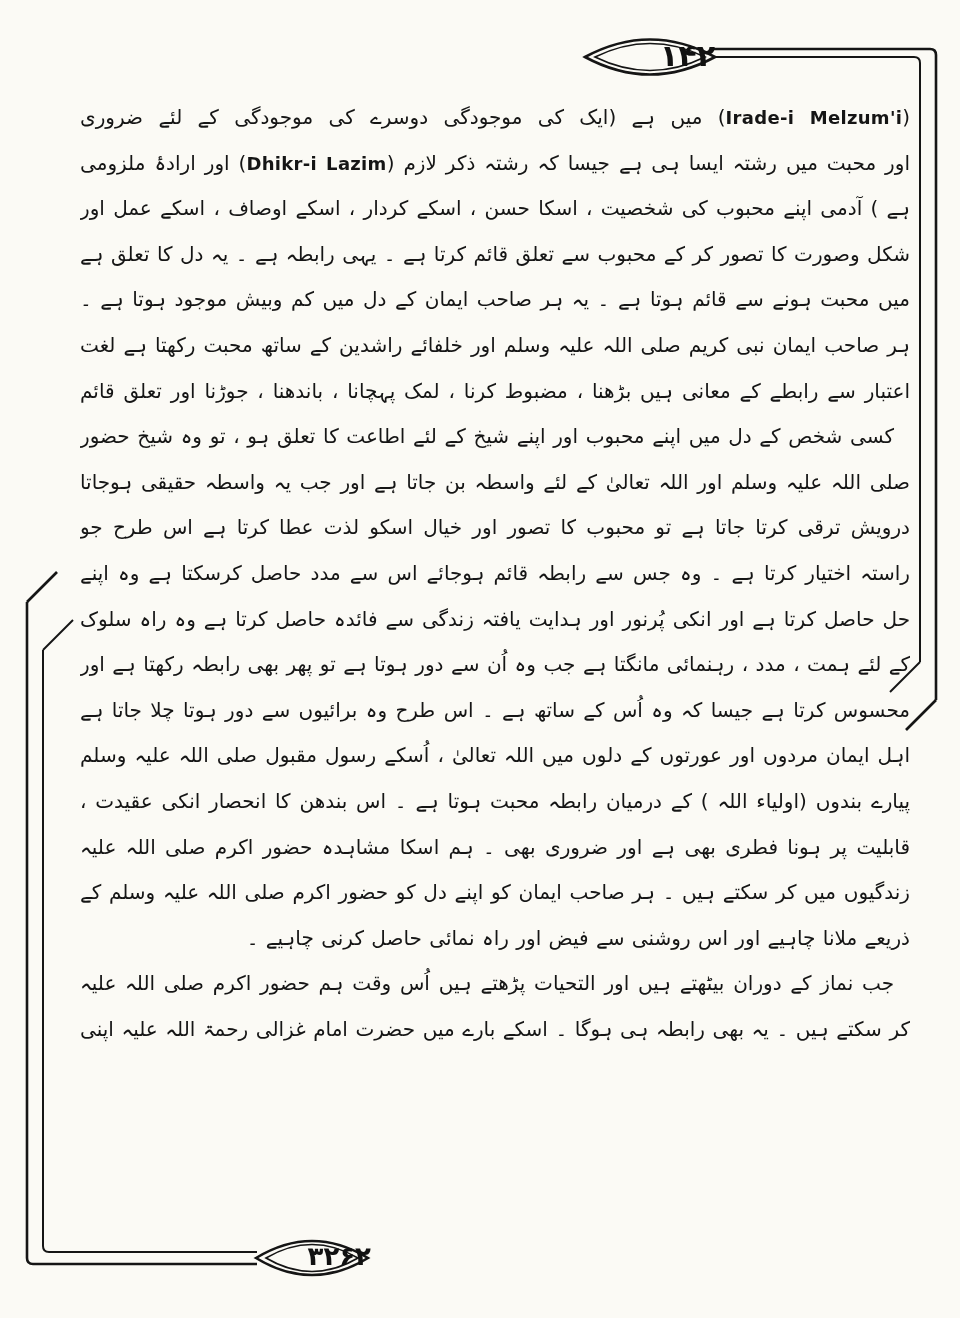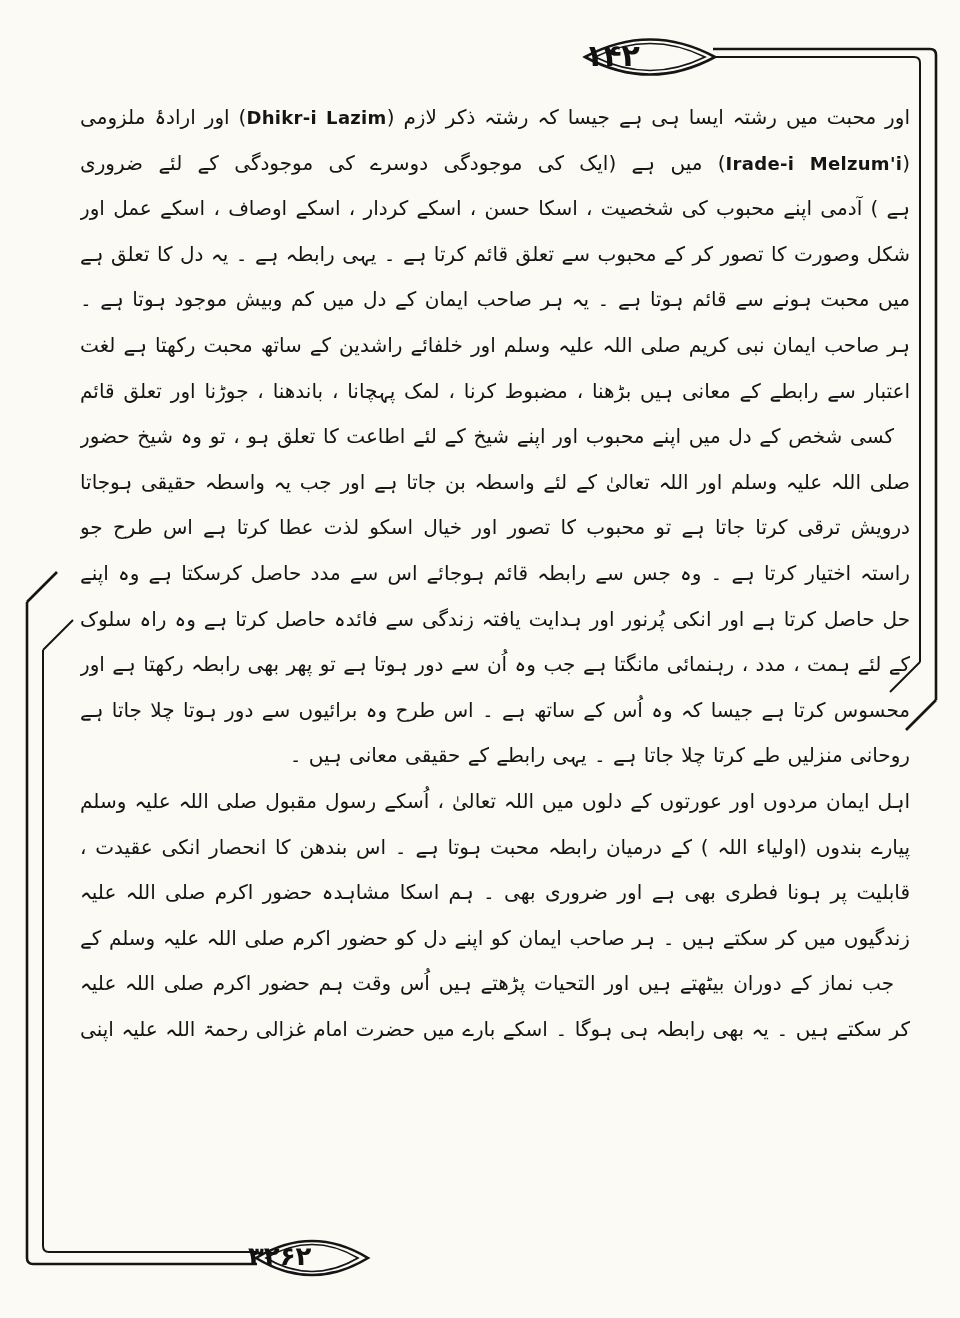--- a/index.html
+++ b/index.html
@@ -3,25 +3,25 @@
 <meta charset="utf-8">
 <style>
   html,body{margin:0;padding:0;background:#888;}
   .page{
     position:relative;width:960px;height:1318px;margin:0 auto;
     background:#fbfaf5;
     font-family:"DejaVu Sans",sans-serif;color:#151515;overflow:hidden;
   }
   .deco{position:absolute;left:0;top:0;width:960px;height:1318px;pointer-events:none;}
   .pagenum{
-    position:absolute;font-weight:bold;text-align:left;
+    position:absolute;font-weight:bold;text-align:right;
     font-family:"DejaVu Sans",sans-serif;color:#111;direction:rtl;
   }
   .pagenum.top{left:585px;top:38px;width:130px;font-size:30px;}
-  .pagenum.bottom{left:248px;top:1241px;width:112px;font-size:26px;}
+  .pagenum.bottom{left:259px;top:1241px;width:112px;font-size:26px;}
   .text-block{
     position:absolute;top:95px;right:50px;left:80px;bottom:0;
     direction:rtl;unicode-bidi:embed;
   }
   .line{
     height:45.6px;line-height:45.6px;font-size:20px;
     overflow:hidden;
     text-align:justify;text-align-last:justify;
     word-spacing:1px;
   }
@@ -50,36 +50,36 @@
     <path d="M43,650 L73,620" fill="none" stroke="#151515" stroke-width="2"></path>
 
     <path d="M256,1258 Q312,1224 368,1258 Q312,1292 256,1258 Z" fill="none" stroke="#151515" stroke-width="2.6"></path>
     <path d="M266,1258 Q312,1231 358,1258 Q312,1285 266,1258 Z" fill="none" stroke="#151515" stroke-width="1.7"></path>
   </svg>
 
   <div class="pagenum top">۱۴۲</div>
   <div class="pagenum bottom">۳۲۶۲</div>
 
   <div class="text-block">
+    <div class="line">‎(<span class="latin">Irade-i Melzum'i</span>)‎ میں ہے (ایک کی موجودگی دوسرے کی موجودگی کے لئے ضروری</div>
     <div class="line">اور محبت میں رشتہ ایسا ہی ہے جیسا کہ رشتہ ذکر لازم ‎(<span class="latin">Dhikr-i Lazim</span>)‎ اور ارادۂ ملزومی</div>
-    <div class="line">‎(<span class="latin">Irade-i Melzum'i</span>)‎ میں ہے (ایک کی موجودگی دوسرے کی موجودگی کے لئے ضروری</div>
     <div class="line">ہے ) آدمی اپنے محبوب کی شخصیت ، اسکا حسن ، اسکے کردار ، اسکے اوصاف ، اسکے عمل اور اسکی ظاہری</div>
     <div class="line">شکل وصورت کا تصور کر کے محبوب سے تعلق قائم کرتا ہے ۔ یہی رابطہ ہے ۔ یہ دل کا تعلق ہے جو کہ دل</div>
     <div class="line">میں محبت ہونے سے قائم ہوتا ہے ۔ یہ ہر صاحب ایمان کے دل میں کم وبیش موجود ہوتا ہے ۔ کیونکہ</div>
     <div class="line">ہر صاحب ایمان نبی کریم صلی اللہ علیہ وسلم اور خلفائے راشدین کے ساتھ محبت رکھتا ہے لغت کے</div>
     <div class="line">اعتبار سے رابطے کے معانی ہیں بڑھنا ، مضبوط کرنا ، لمک پہچانا ، باندھنا ، جوڑنا اور تعلق قائم کرنا ۔ جب</div>
     <div class="line ind">کسی شخص کے دل میں اپنے محبوب اور اپنے شیخ کے لئے اطاعت کا تعلق ہو ، تو وہ شیخ حضور اکرم</div>
     <div class="line">صلی اللہ علیہ وسلم اور اللہ تعالیٰ کے لئے واسطہ بن جاتا ہے اور جب یہ واسطہ حقیقی ہوجاتا ہے تو پھر</div>
     <div class="line">درویش ترقی کرتا جاتا ہے تو محبوب کا تصور اور خیال اسکو لذت عطا کرتا ہے اس طرح جو روحانیت کا</div>
     <div class="line">راستہ اختیار کرتا ہے ۔ وہ جس سے رابطہ قائم ہوجائے اس سے مدد حاصل کرسکتا ہے وہ اپنے مسائل کا</div>
     <div class="line">حل حاصل کرتا ہے اور انکی پُرنور اور ہدایت یافتہ زندگی سے فائدہ حاصل کرتا ہے وہ راہ سلوک پر چلنے</div>
     <div class="line">کے لئے ہمت ، مدد ، رہنمائی مانگتا ہے جب وہ اُن سے دور ہوتا ہے تو پھر بھی رابطہ رکھتا ہے اور ایسا</div>
     <div class="line">محسوس کرتا ہے جیسا کہ وہ اُس کے ساتھ ہے ۔ اس طرح وہ برائیوں سے دور ہوتا چلا جاتا ہے اور</div>
-    <div class="line end">روحانی منزلیں طے کرتا چلا جاتا ہے ۔ یہی رابطے کے حقیقی معانی ہیں ۔</div>
     <div class="line">اہل ایمان مردوں اور عورتوں کے دلوں میں اللہ تعالیٰ ، اُسکے رسول مقبول صلی اللہ علیہ وسلم اور اُسکے</div>
     <div class="line">پیارے بندوں (اولیاء اللہ ) کے درمیان رابطہ محبت ہوتا ہے ۔ اس بندھن کا انحصار انکی عقیدت ، محبت اور</div>
     <div class="line">قابلیت پر ہونا فطری بھی ہے اور ضروری بھی ۔ ہم اسکا مشاہدہ حضور اکرم صلی اللہ علیہ وسلم کے صحابہ کی</div>
     <div class="line">زندگیوں میں کر سکتے ہیں ۔ ہر صاحب ایمان کو اپنے دل کو حضور اکرم صلی اللہ علیہ وسلم کے دل سے روشنی کے</div>
+    <div class="line end">ذریعے ملانا چاہیے اور اس روشنی سے فیض اور راہ نمائی حاصل کرنی چاہیے ۔</div>
     <div class="line ind">جب نماز کے دوران بیٹھتے ہیں اور التحیات پڑھتے ہیں اُس وقت ہم حضور اکرم صلی اللہ علیہ وسلم کا تصور</div>
     <div class="line">کر سکتے ہیں ۔ یہ بھی رابطہ ہی ہوگا ۔ اسکے بارے میں حضرت امام غزالی رحمۃ اللہ علیہ اپنی کتاب ''احیاء العلوم</div>
   </div>
 
 </div>
 
 </body></html>

